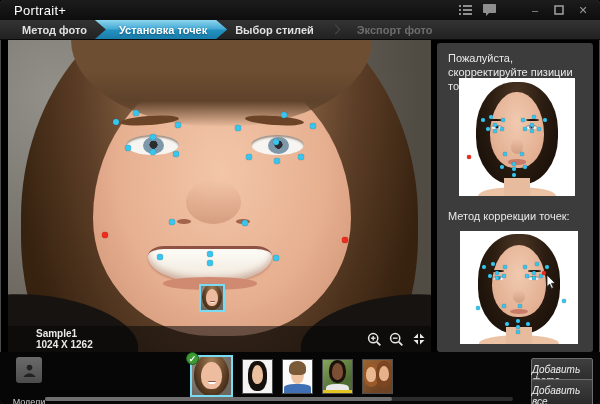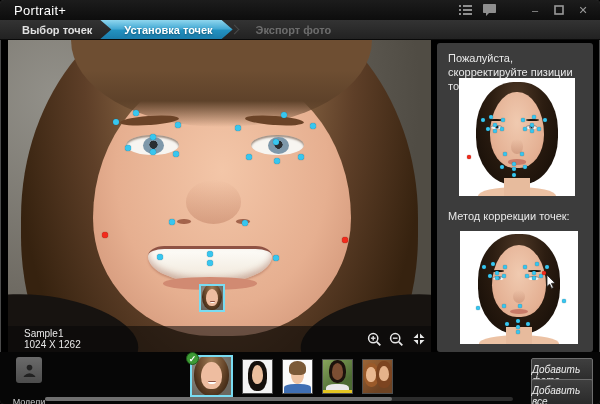--- a/index.html
+++ b/index.html
@@ -61,21 +61,21 @@
   .ph-mouth::after { content:""; position:absolute; left:12%; bottom:-24%; width:76%; height:38%;
                      border-radius:50%; background:#d18a72; }
   .dot { position:absolute; width:6px; height:6px; margin:-3px 0 0 -3px; border-radius:50%;
          background:#38c6ef; box-shadow:0 0 1px #075a78; }
   .dot-red { background:#f22b1c; box-shadow:0 0 1px #6a0a05; }
   .dots-sm .dot { width:4px; height:4px; margin:-2px 0 0 -2px; }
 
   
   .status-band { position:absolute; left:0; right:0; bottom:0; height:26px; background:rgba(8,8,8,.55);
                  display:flex; align-items:center; color:#e8e8e8; z-index:5; }
-  .file-info { padding-left:16px; font-size:10px; font-weight:normal; line-height:11.5px; }
+  .file-info { padding-left:16px; font-size:10px; font-weight:bold; line-height:11.5px;margin-left:12px; }
   .band-tools { margin-left:auto; display:flex; align-items:center; gap:7px; padding-right:5px; }
   .band-ic { width:15px; height:15px; display:flex; align-items:center; justify-content:center; }
   .preview-pop { position:absolute; left:199px; top:284px; width:26px; height:28px; z-index:6;
                  border:2px solid #79dcf2; background:#8d8d85; overflow:hidden; }
 
   
   .panel { position:absolute; left:437px; top:43px; width:156px; height:309px; background:#3c3c3c; border-radius:3px; }
   .panel-text { position:absolute; left:11px; width:138px; color:#e8e8e8; font-size:11px; line-height:1.25; }
   .sample { position:absolute; background:#fff; overflow:hidden; }
   .sample1 { left:22px; top:35px; width:116px; height:118px; }
@@ -176,22 +176,23 @@
       <span class="tb-ic">
         <svg width="10" height="10" viewBox="0 0 10 10">
             <rect x="1" y="1" width="8" height="8" fill="none" stroke="#9a9a9a" stroke-width="1.6"></rect>
           </svg>
       </span>
       <span class="tb-ic">✕</span>
     </div>
   </div>
 
   <div class="tabbar">
-    <span class="tab">Выбор точек</span>
+    <span class="tab">Метод фото</span>
     <span class="tab active">Установка точек</span>
+    <span class="tab">Выбор стилей</span>
     <span class="tab-sep"></span>
     <span class="tab disabled">Экспорт фото</span>
   </div>
 
   <div class="viewer">
     <div class="ph-bg"></div>
     <div class="ph-hair"></div>
     <div class="ph-shoulder l"></div>
     <div class="ph-shoulder r"></div>
     <div class="ph-face"></div>

